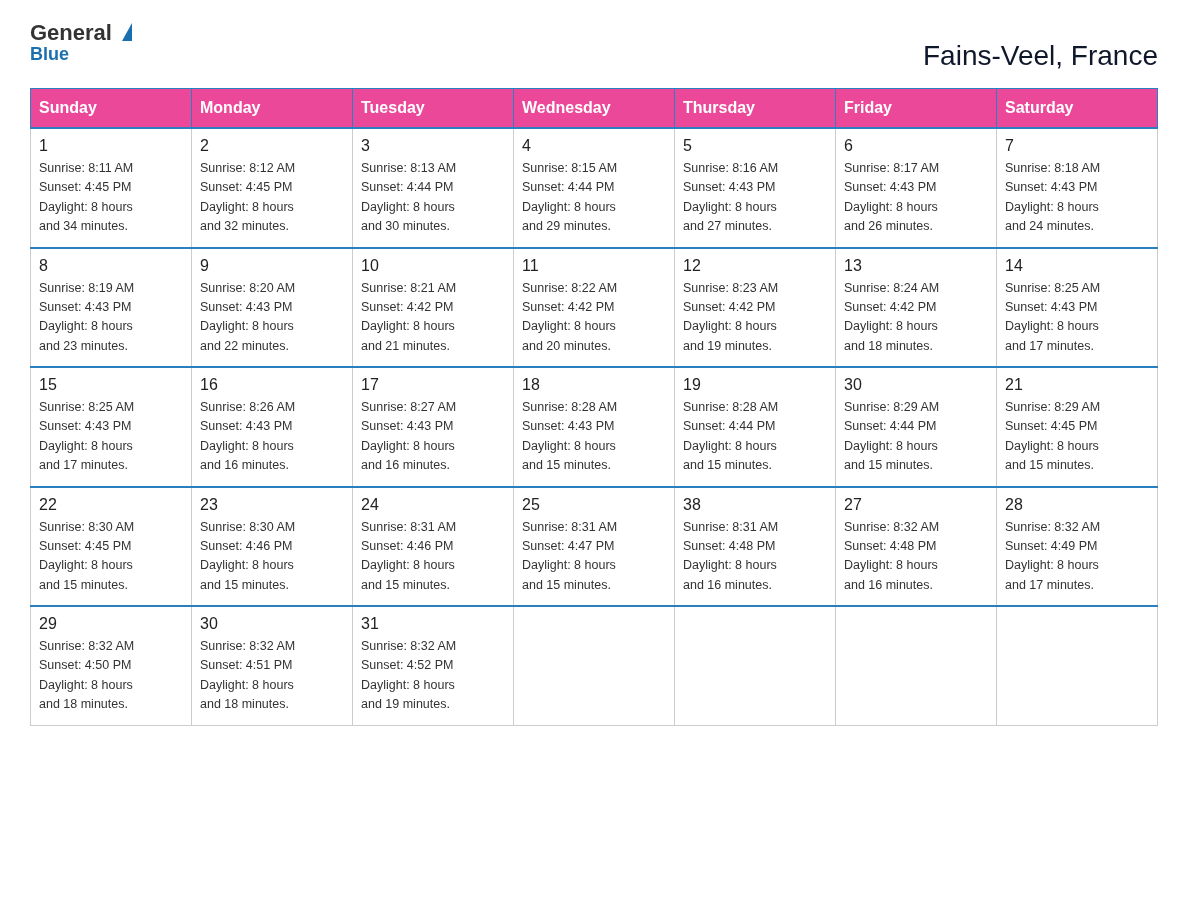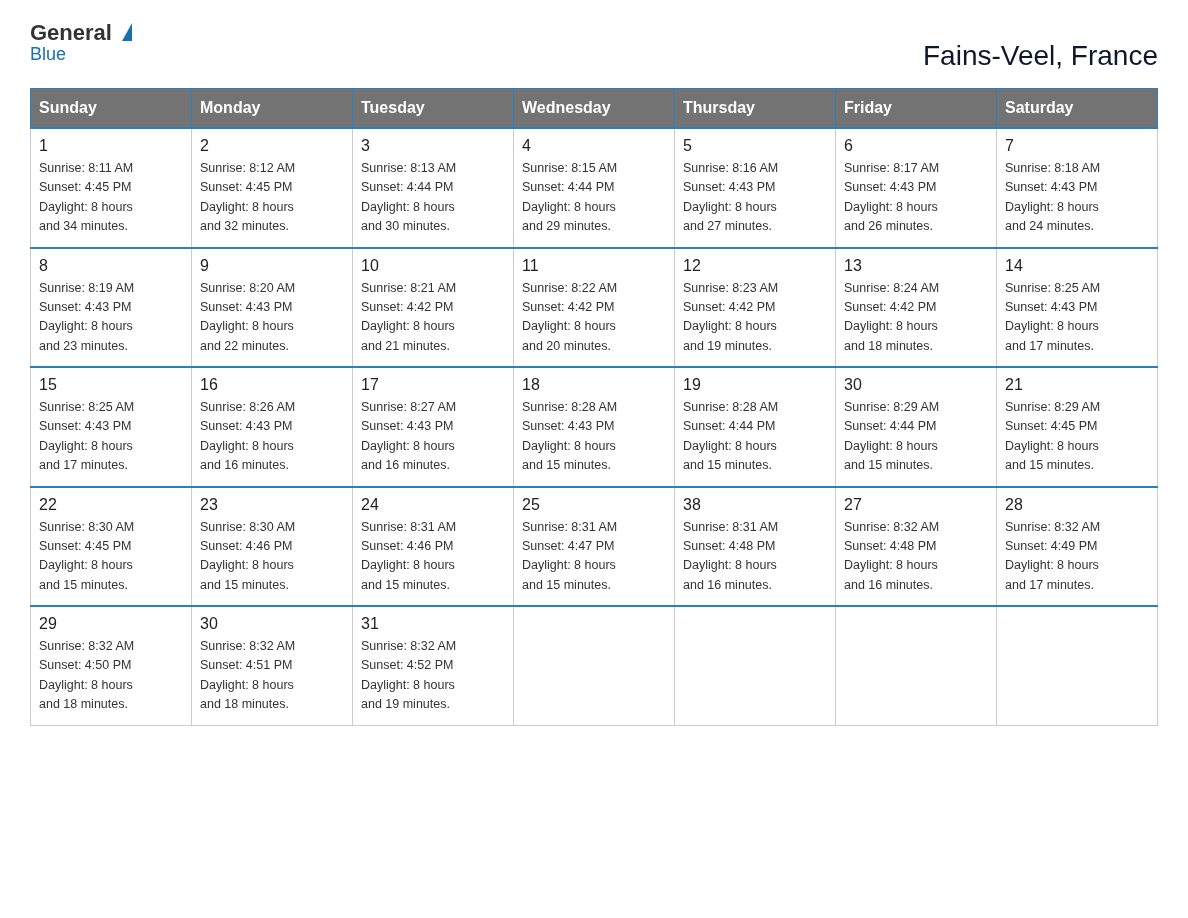--- a/index.html
+++ b/index.html
@@ -35,21 +35,21 @@
       width: 0;
       height: 0;
       border-left: 10px solid transparent;
       border-bottom: 18px solid #1a6faf;
       margin-left: 2px;
       margin-bottom: 2px;
     }
     .logo-subtitle {
       color: #1a6faf;
       font-size: 18px;
-      font-weight: normal;
+      font-weight: bold;
       margin-top: -2px;
     }
     .title-section {
       text-align: right;
     }
     .month-title {
       font-size: 52px;
       font-weight: bold;
       color: #222;
       line-height: 1.1;
@@ -58,21 +58,21 @@
       font-size: 28px;
       color: #0f172a;
       margin-top: 20px;
     }
     .calendar {
       width: 100%;
       border-collapse: collapse;
       border: 1px solid #ccc;
     }
     .calendar th {
-      background: #737373;
+      background: #ec4899;
       color: #fff;
       font-size: 16px;
       font-weight: bold;
       padding: 10px 8px;
       text-align: left;
       border: 1px solid #2a7fc1;
     }
     .calendar td {
       vertical-align: top;
       padding: 8px 8px 10px 8px;

